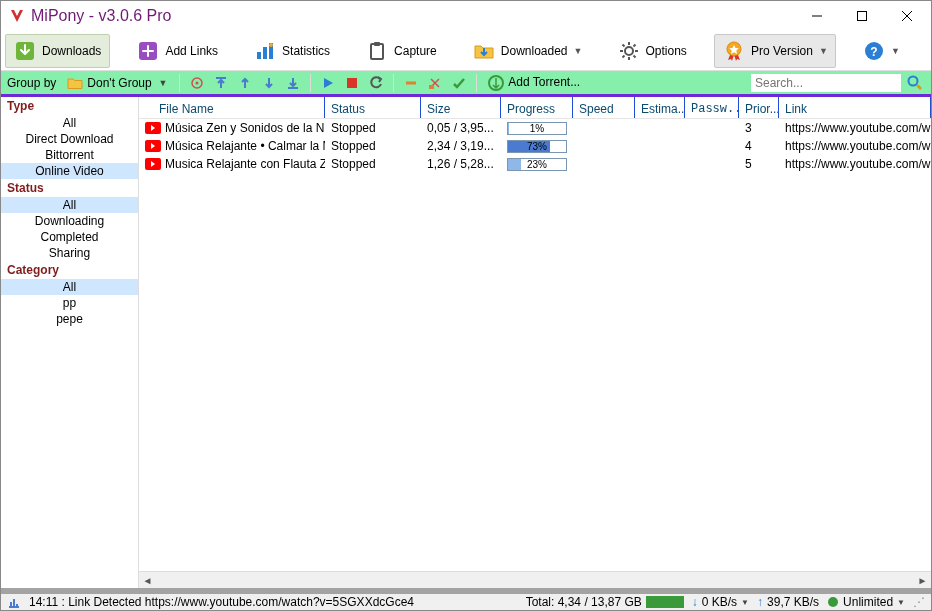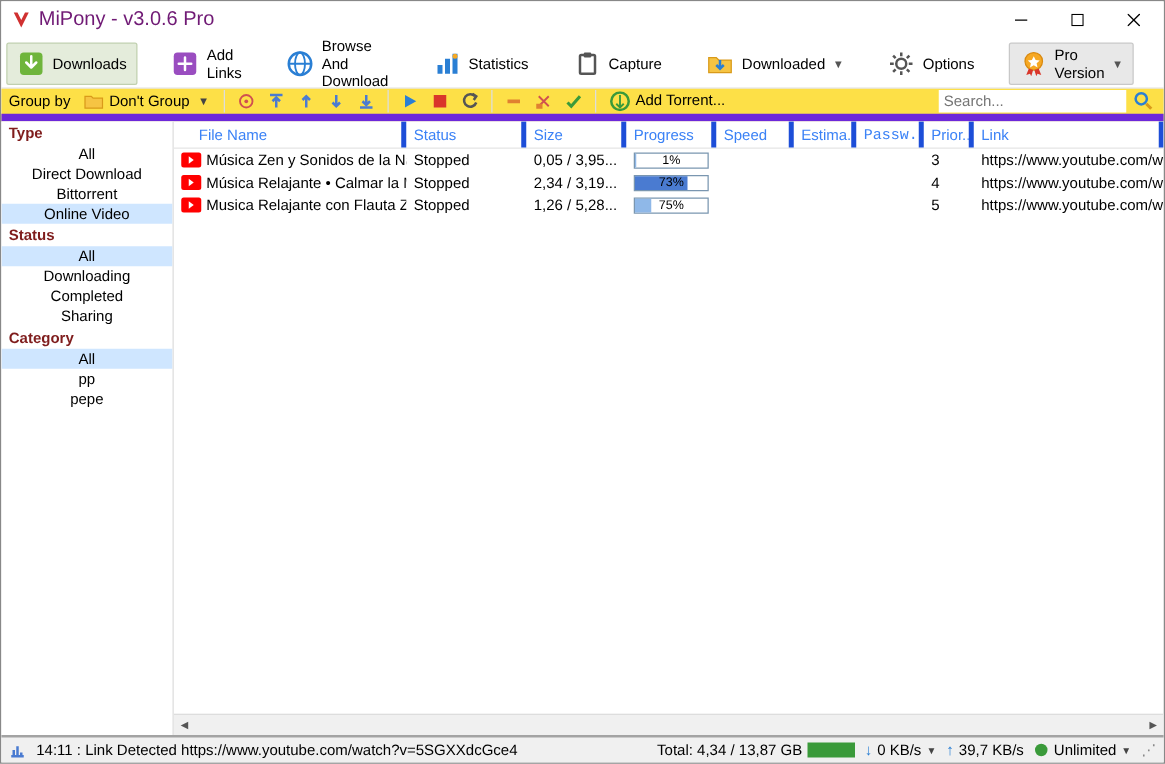--- a/index.html
+++ b/index.html
@@ -7,37 +7,37 @@
 .titlebar { height: 30px; display: flex; align-items: center; padding: 0 2px 0 8px; background: #fff; }
 .titlebar .app-icon { width: 16px; height: 16px; margin-right: 6px; }
 .titlebar .title { flex: 1; font-size: 16px; color: #701a75; }
 .titlebar .win-btn { width: 45px; height: 28px; display: flex; align-items: center; justify-content: center; }
 .maintoolbar { height: 40px; display: flex; align-items: center; padding: 2px 4px; gap: 18px; background: #fff; border-bottom: 1px solid #e0e0e0; }
 .tbtn { display: flex; align-items: center; gap: 6px; padding: 4px 8px; height: 34px; border: 1px solid transparent; border-radius: 2px; cursor: pointer; }
 .tbtn.active { background: #e4ecdb; border-color: #c0d0af; }
 .tbtn.pressed { background: #e8e8e8; border-color: #c8c8c8; }
 .tbtn .ticon { width: 22px; height: 22px; display: flex; align-items: center; justify-content: center; }
 .tbtn .drop { width: 8px; color: #555; font-size: 9px; }
-.secondtoolbar { height: 26px; display: flex; align-items: center; padding: 2px 6px; gap: 4px; background: #fde047; border-bottom: 6px solid #6d28d9; }
+.secondtoolbar { height: 26px; display: flex; align-items: center; padding: 2px 6px; gap: 4px; background: #86efac; border-bottom: 3px solid #6d28d9; }
 .secondtoolbar .label { color: #000; margin-right: 2px; }
 .secondtoolbar .group-combo { display: flex; align-items: center; gap: 4px; padding: 1px 4px; min-width: 110px; border: 1px solid transparent; }
 .secondtoolbar .group-combo .drop { font-size: 9px; color: #444; margin-left: auto; }
 .smallbtn { width: 20px; height: 20px; display: flex; align-items: center; justify-content: center; cursor: pointer; border-radius: 2px; }
 .sep { width: 1px; height: 18px; background: #ddd; margin: 0 3px; }
 .addtorrent { display: flex; align-items: flex-start; gap: 4px; padding: 2px 4px; cursor: pointer; }
 .spacer { flex: 1; }
 .searchbox { width: 150px; border: none; outline: none; font-size: 12px; color: #777; padding: 2px 4px; }
 .mainarea { flex: 1; display: flex; overflow: hidden; }
 .sidebar { width: 138px; border-right: 1px solid #ddd; background: #fff; overflow: auto; }
 .sidebar .group-head { font-weight: bold; padding: 2px 6px; color: #7f1d1d; }
 .sidebar .item { padding: 1px 6px; cursor: pointer; white-space: nowrap; text-align: center; }
 .sidebar .item.selected { background: #cfe6ff; }
 .table-wrap { flex: 1; display: flex; flex-direction: column; overflow: hidden; }
 .thead { display: flex; height: 22px; align-items: center; border-bottom: 1px solid #e5e5e5; background: #fff; }
-.th { padding: 2px 6px; color: #3b82f6; overflow: hidden; white-space: nowrap; text-overflow: ellipsis; border-right: 4px solid #1d4ed8; height: 100%; display: flex; align-items: center; cursor: pointer; }
+.th { padding: 2px 6px; color: #0c4a6e; overflow: hidden; white-space: nowrap; text-overflow: ellipsis; border-right: 1px solid #1d4ed8; height: 100%; display: flex; align-items: flex-end; cursor: pointer; }
 .tbody { flex: 1; overflow: hidden; }
 .trow { display: flex; height: 18px; align-items: center; }
 .td { padding: 0 6px; overflow: hidden; white-space: nowrap; text-overflow: ellipsis; font-size: 12px; display: flex; align-items: center; height: 100%; }
 .c-name { width: 186px; }
 .c-status { width: 96px; }
 .c-size  { width: 80px; }
 .c-prog  { width: 72px; }
 .c-speed { width: 62px; }
 .c-est   { width: 50px; }
 .c-pass  { width: 54px; font-family: Liberation Mono, monospace; }
@@ -45,21 +45,21 @@
 .c-link  { flex: 1; }
 .yt-badge { width: 16px; height: 12px; background: #f00; border-radius: 2px; display: flex; align-items: center; justify-content: center; margin-right: 4px; flex-shrink: 0; }
 .yt-badge::after { content: ""; border-left: 4px solid #fff; border-top: 3px solid transparent; border-bottom: 3px solid transparent; }
 .progbar { width: 60px; height: 13px; border: 1px solid #7a96b0; background: #fff; position: relative; font-size: 10px; display: flex; align-items: center; justify-content: center; }
 .progbar .fill { position: absolute; left: 0; top: 0; bottom: 0; background: #8fb8e8; }
 .progbar .fill.sel { background: #4a7bd1; }
 .progbar .pct { position: relative; z-index: 1; font-size: 10px; }
 .hscroll { height: 17px; background: #f0f0f0; border-top: 1px solid #ddd; display: flex; align-items: center; }
 .hscroll .arrow { width: 17px; height: 17px; display: flex; align-items: center; justify-content: center; color: #555; font-size: 10px; }
 .hscroll .track { flex: 1; }
-.statusbar { height: 22px; display: flex; align-items: center; padding: 0 6px; background: #f0f0f0; border-top: 2px solid #a3a3a3; gap: 8px; font-size: 12px; }
+.statusbar { height: 22px; display: flex; align-items: center; padding: 0 6px; background: #f0f0f0; border-top: 6px solid #a3a3a3; gap: 8px; font-size: 12px; }
 .statusbar .seg { display: flex; align-items: center; gap: 4px; white-space: nowrap; }
 .statusbar .seg .bar { width: 38px; height: 12px; background: #3a9a3a; }
 .statusbar .mini-drop { font-size: 8px; color: #444; }
 svg { display: block; }
 </style>
 </head>
 <body>
 
 <div class="titlebar">
   <span class="app-icon">
@@ -97,30 +97,20 @@
     <span>Downloads</span>
   </div>
   <div class="tbtn">
     <span class="ticon">
         <svg width="22" height="22">
           <rect x="2" y="2" width="18" height="18" rx="3" fill="#9a4dc0"></rect>
           <path d="M11 6 v10 M6 11 h10" stroke="#fff" stroke-width="2" stroke-linecap="round"></path>
         </svg>
       </span>
     <span>Add Links</span>
-  </div>
-  <div class="tbtn">
-    <span class="ticon">
-        <svg width="22" height="22">
-          <circle cx="11" cy="11" r="9" fill="none" stroke="#2a7fd4" stroke-width="2"></circle>
-          <ellipse cx="11" cy="11" rx="4" ry="9" fill="none" stroke="#2a7fd4" stroke-width="1.5"></ellipse>
-          <line x1="2" y1="11" x2="20" y2="11" stroke="#2a7fd4" stroke-width="1.5"></line>
-        </svg>
-      </span>
-    <span>Browse And Download</span>
   </div>
   <div class="tbtn">
     <span class="ticon">
         <svg width="22" height="22">
           <rect x="3" y="12" width="4" height="7" fill="#2a7fd4"></rect>
           <rect x="9" y="7" width="4" height="12" fill="#2a7fd4"></rect>
           <rect x="15" y="3" width="4" height="16" fill="#2a7fd4"></rect>
           <circle cx="17" cy="5" r="2" fill="#f6a823"></circle>
         </svg>
       </span>
@@ -354,21 +344,21 @@
         <div class="trow">
           <div class="td c-name">
             <span class="yt-badge"></span>
             <span>Musica Relajante con Flauta Ze...</span>
           </div>
           <div class="td c-status">Stopped</div>
           <div class="td c-size">1,26 / 5,28...</div>
           <div class="td c-prog">
             <div class="progbar">
               <div class="fill" style="width:23%"></div>
-              <span class="pct">75%</span>
+              <span class="pct">23%</span>
             </div>
           </div>
           <div class="td c-speed"></div>
           <div class="td c-est"></div>
           <div class="td c-pass"></div>
           <div class="td c-prior">5</div>
           <div class="td c-link">https://www.youtube.com/w</div>
         </div>
       </div>
     <div class="hscroll">

